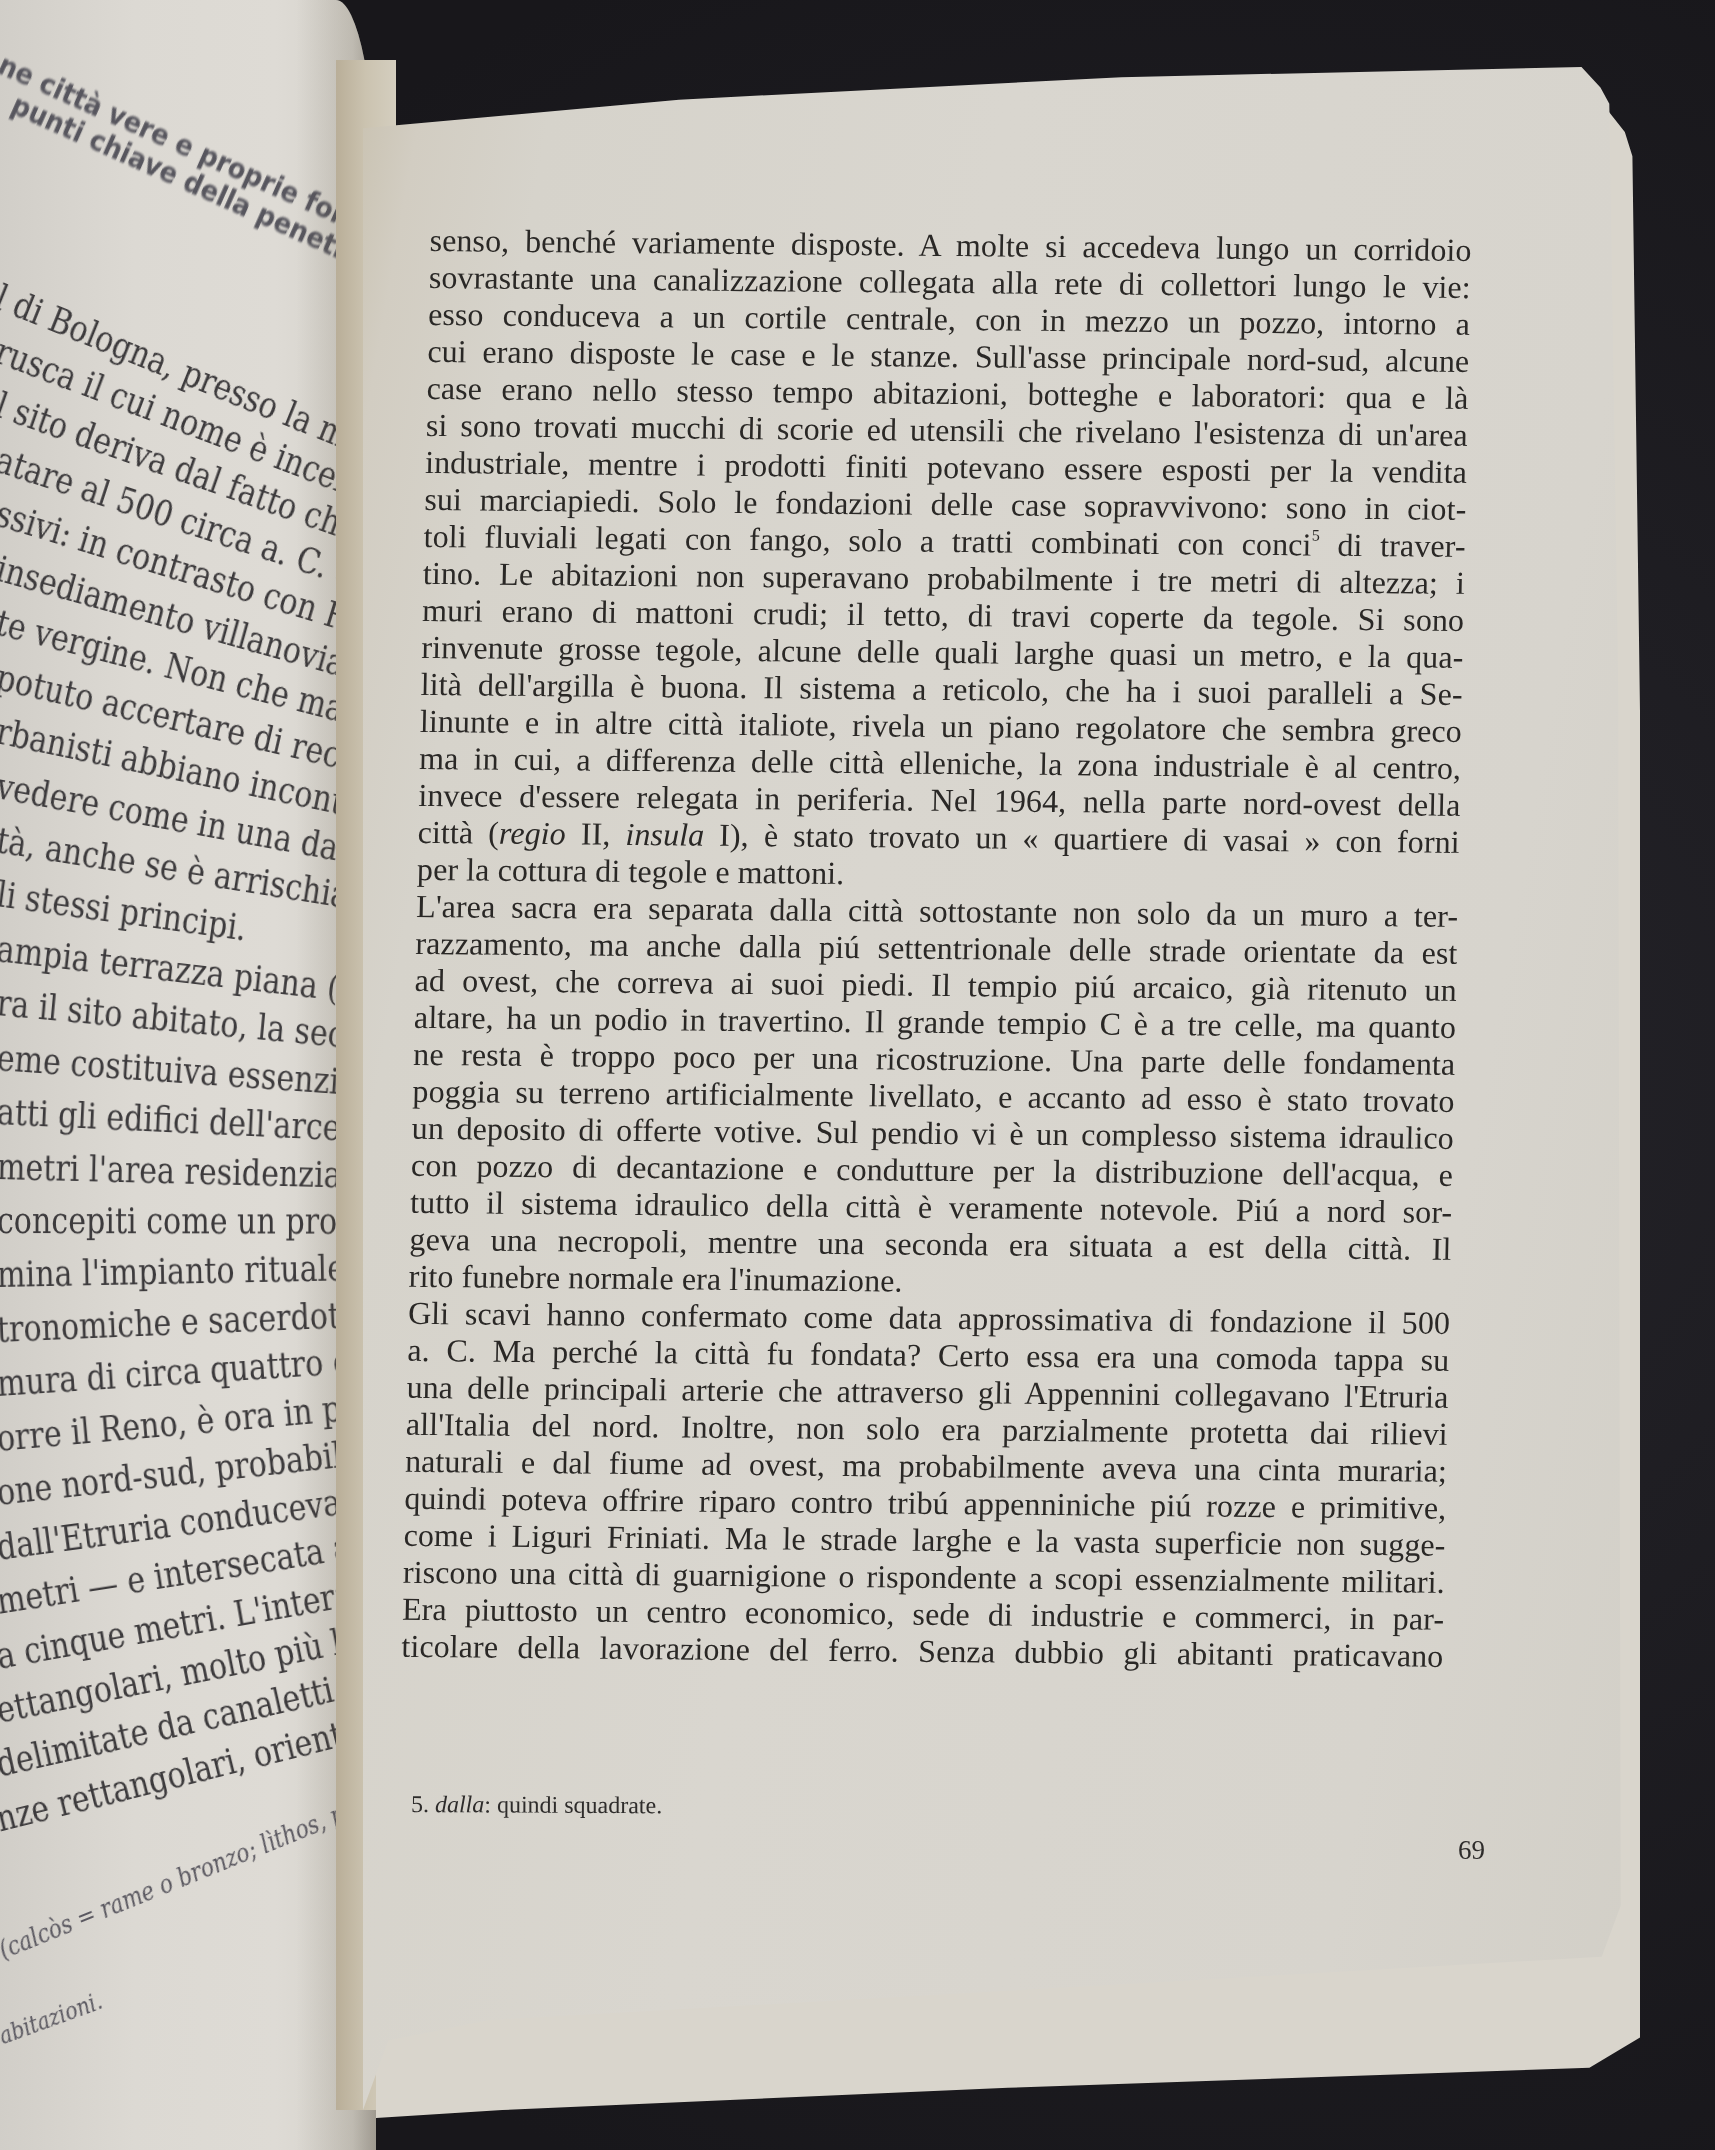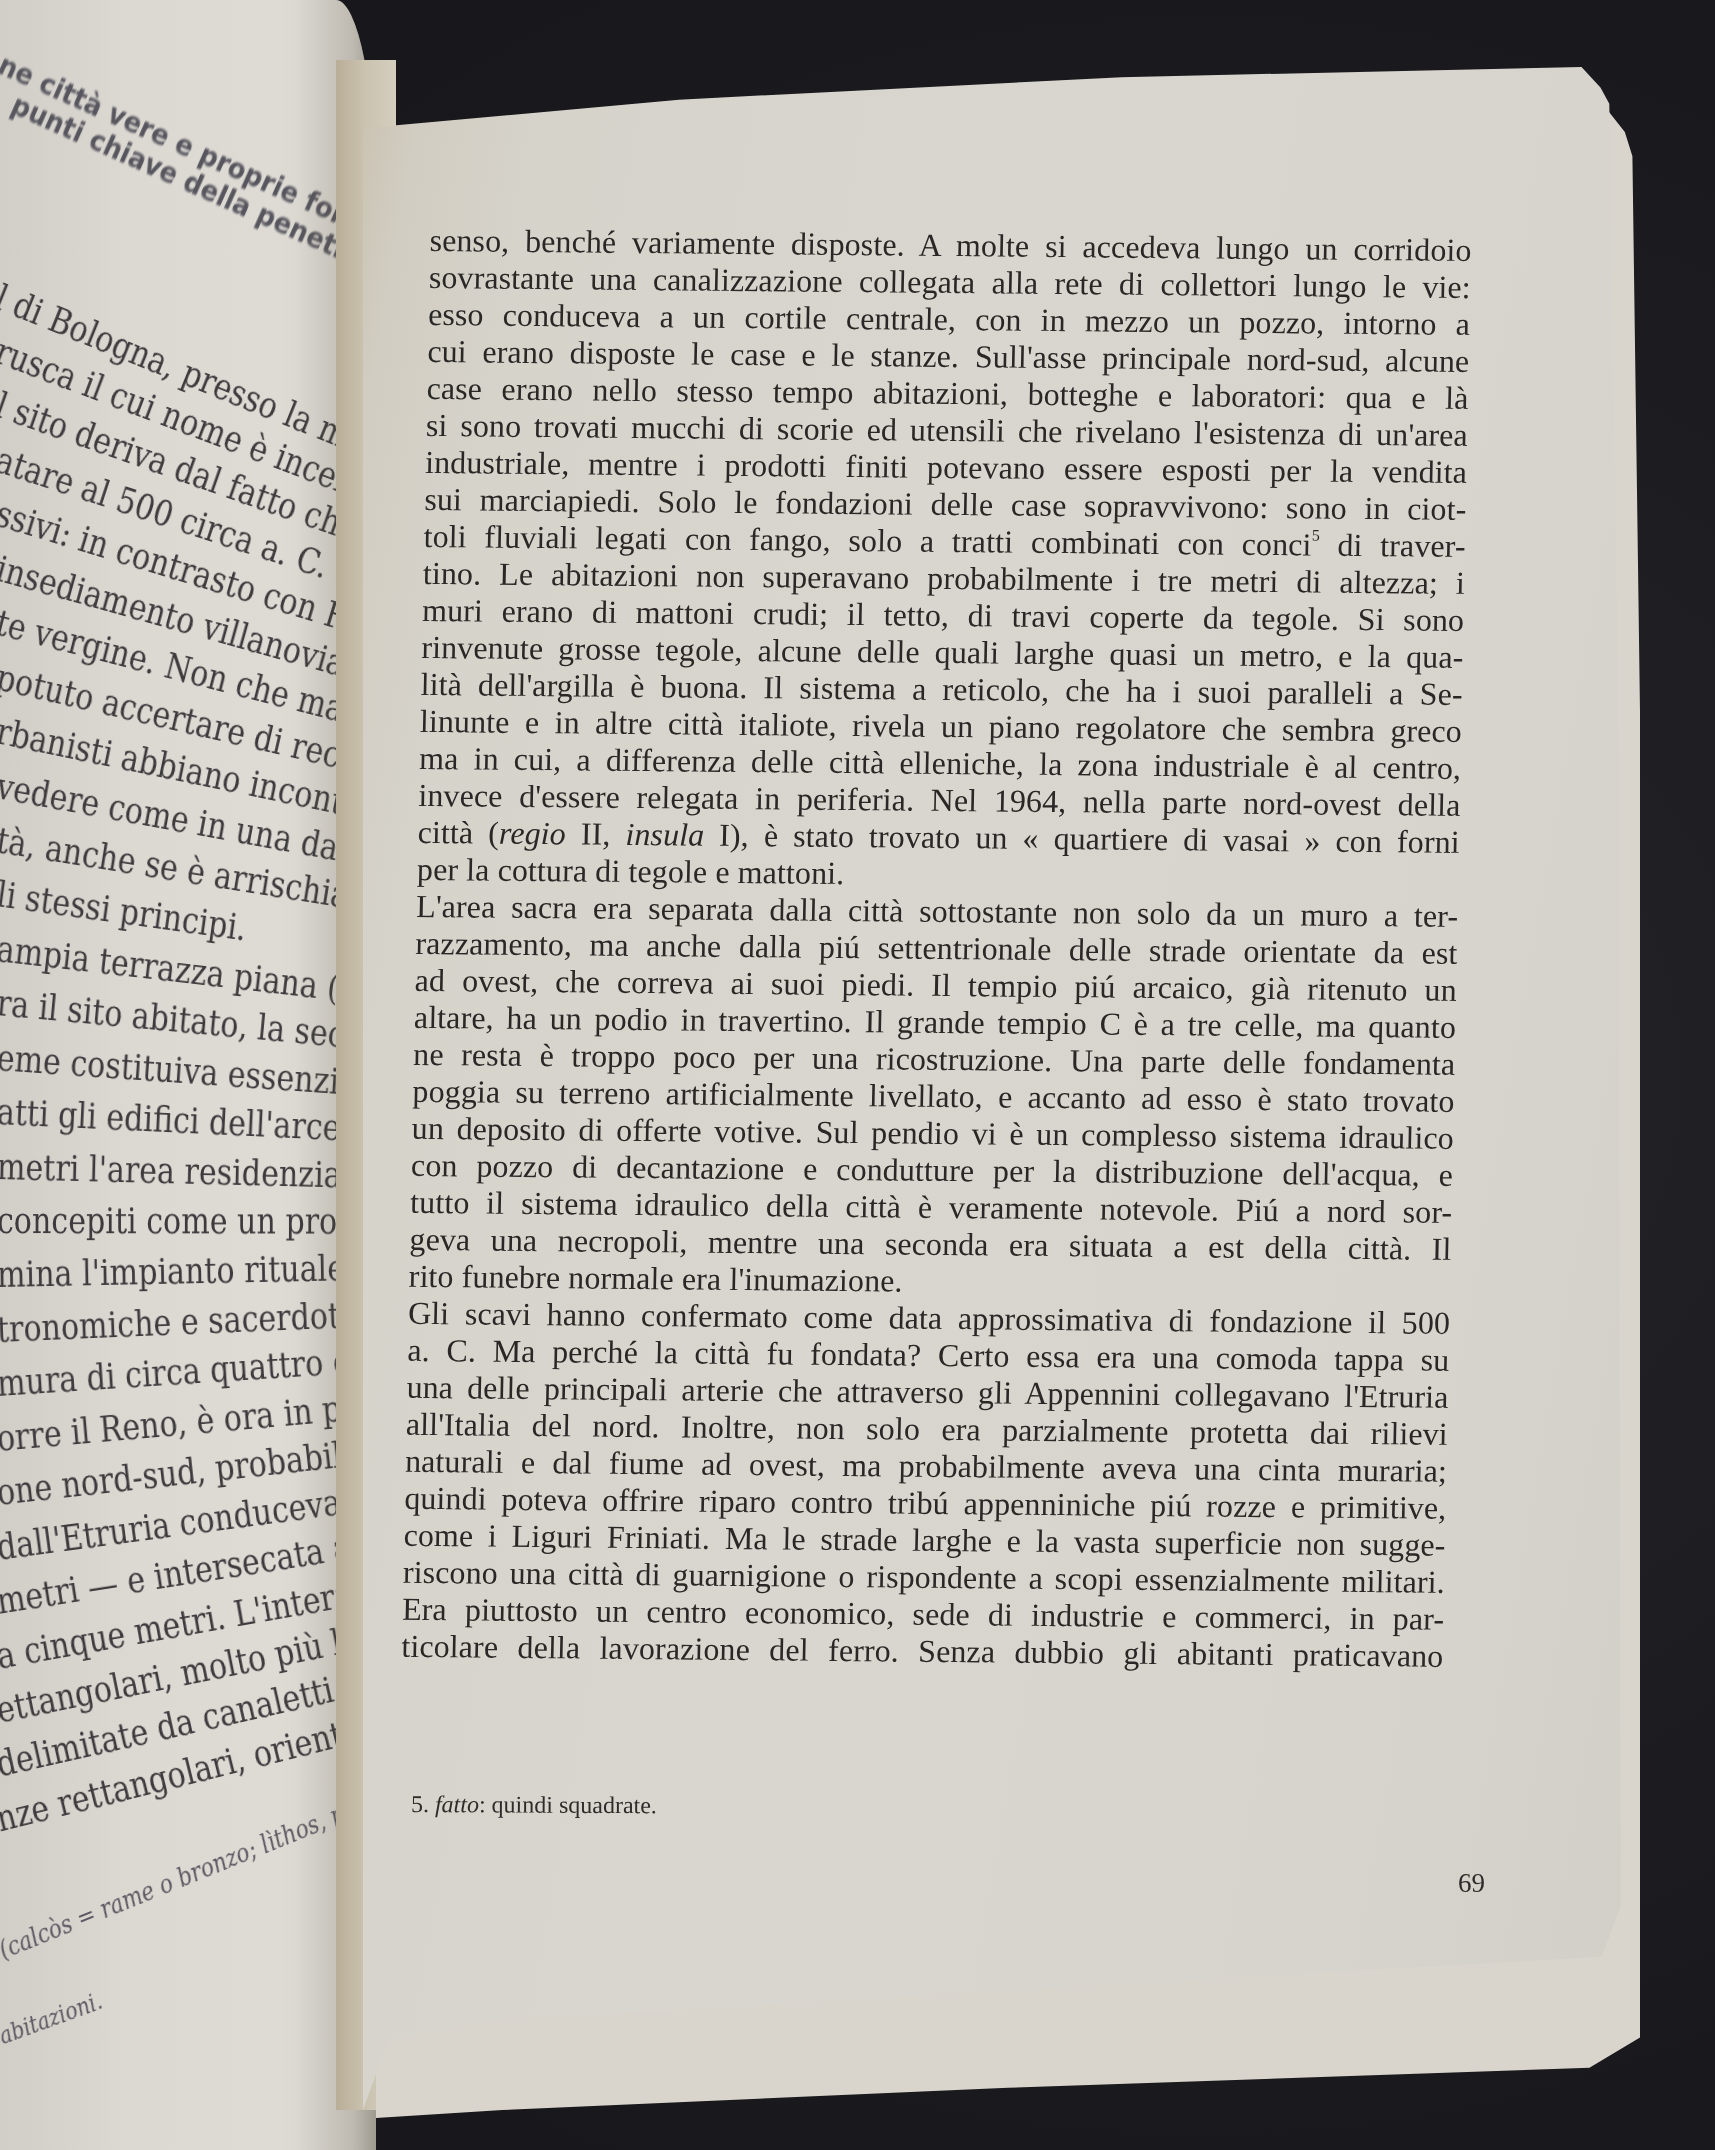--- a/index.html
+++ b/index.html
@@ -135,21 +135,20 @@
     transform: rotate(0.3deg);
     transform-origin: left top;
   }
   .page-number {
     position: absolute;
     left: 1458px;
     top: 1835px;
     font-family: "Liberation Serif", serif;
     font-size: 27px;
     color: #2e2c2b;
-    margin-top: 33px;
   }
 </style>
 </head>
 <body>
 
 <div class="scene">
 
   <div class="left-page">
     <div id="left-heading-container">
         <div class="left-heading" style="left: 27px; top: 47px; font-size: 28px; transform: rotate(24deg) scaleX(0.92);">ne città vere e proprie fonda</div>
@@ -241,18 +240,18 @@
         <span class="line"><span>quindi poteva offrire riparo contro tribú appenniniche piú rozze e primitive,</span></span>
         <span class="line"><span>come i Liguri Friniati. Ma le strade larghe e la vasta superficie non sugge-</span></span>
         <span class="line"><span>riscono una città di guarnigione o rispondente a scopi essenzialmente militari.</span></span>
         <span class="line"><span>Era piuttosto un centro economico, sede di industrie e commerci, in par-</span></span>
         <span class="line"><span>ticolare della lavorazione del ferro. Senza dubbio gli abitanti praticavano</span></span>
       </div>
     </div>
 
   <div class="footnote">
     <span>5.</span>
-    <span class="it">fatto</span><span>: quindi squadrate.</span>
+    <span class="it">dalla</span><span>: quindi squadrate.</span>
   </div>
 
   <div class="page-number">69</div>
 </div>
 
 
 </body></html>

